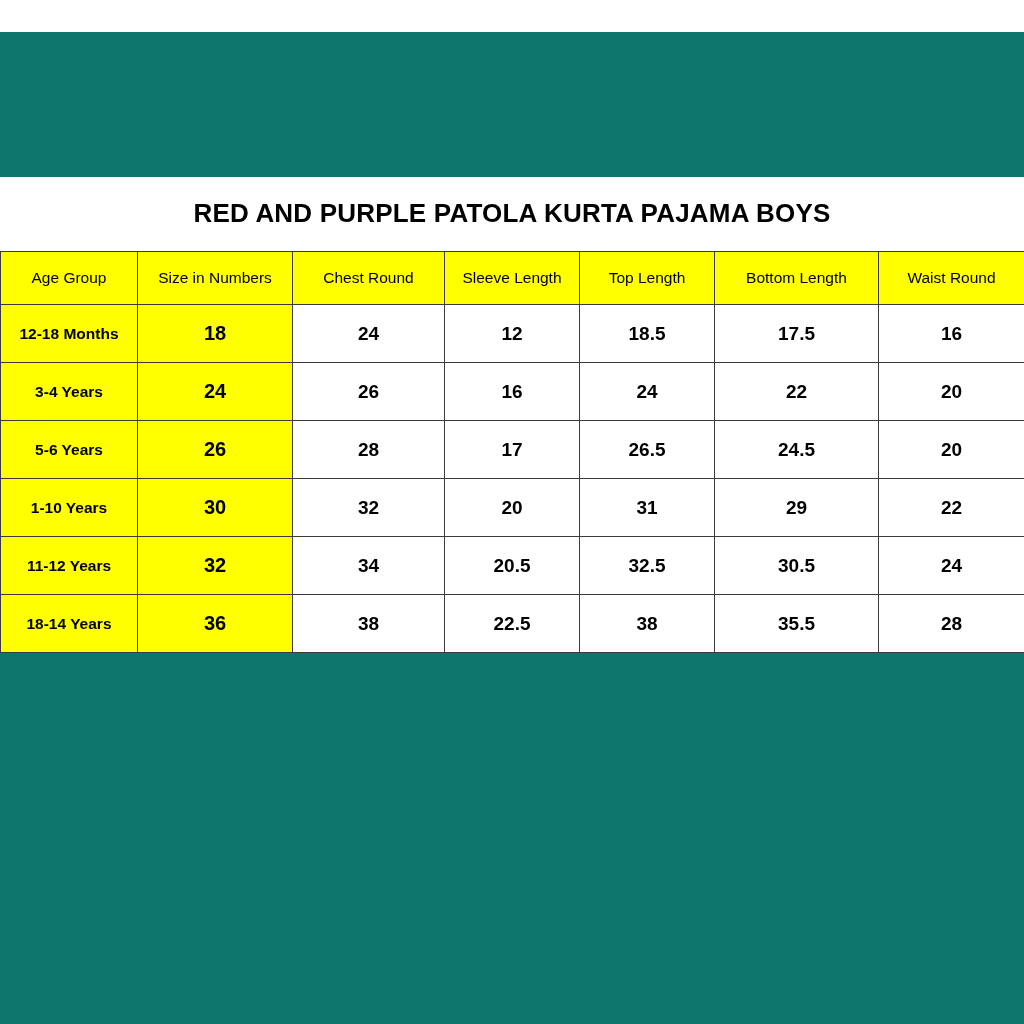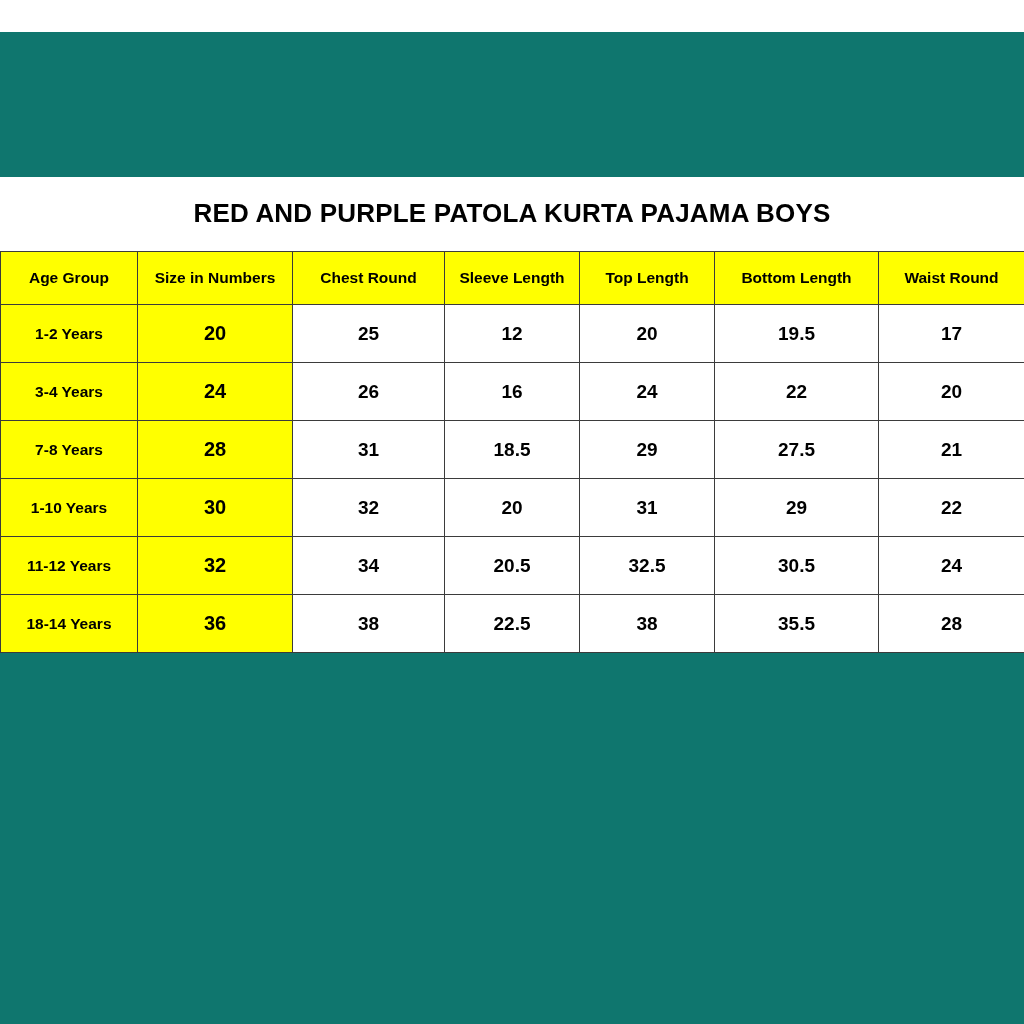--- a/index.html
+++ b/index.html
@@ -48,21 +48,21 @@
   table.size-table td {
     border: 1px solid #3b3b3b;
     padding: 0;
     text-align: center;
     vertical-align: middle;
   }
   thead th {
     background: #ffff00;
     height: 52px;
     font-size: 15.5px;
-    font-weight: bold;
+    font-weight: normal;
     color: #000000;
     white-space: nowrap;
   }
   tbody td {
     height: 57px;
     font-size: 19px;
     font-weight: bold;
     color: #000000;
     background: #ffffff;
   }
@@ -110,45 +110,45 @@
           <th>Size in Numbers</th>
           <th>Chest Round</th>
           <th>Sleeve Length</th>
           <th>Top Length</th>
           <th>Bottom Length</th>
           <th>Waist Round</th>
         </tr>
       </thead>
       <tbody>
         <tr>
-          <td class="age-col">1-2 Years</td>
-          <td class="size-col">20</td>
-          <td>25</td>
+          <td class="age-col">12-18 Months</td>
+          <td class="size-col">18</td>
+          <td>24</td>
           <td>12</td>
-          <td>20</td>
-          <td>19.5</td>
-          <td>17</td>
+          <td>18.5</td>
+          <td>17.5</td>
+          <td>16</td>
         </tr>
         <tr>
           <td class="age-col">3-4 Years</td>
           <td class="size-col">24</td>
           <td>26</td>
           <td>16</td>
           <td>24</td>
           <td>22</td>
           <td>20</td>
         </tr>
         <tr>
-          <td class="age-col">7-8 Years</td>
-          <td class="size-col">28</td>
-          <td>31</td>
-          <td>18.5</td>
-          <td>29</td>
-          <td>27.5</td>
-          <td>21</td>
+          <td class="age-col">5-6 Years</td>
+          <td class="size-col">26</td>
+          <td>28</td>
+          <td>17</td>
+          <td>26.5</td>
+          <td>24.5</td>
+          <td>20</td>
         </tr>
         <tr>
           <td class="age-col">1-10 Years</td>
           <td class="size-col">30</td>
           <td>32</td>
           <td>20</td>
           <td>31</td>
           <td>29</td>
           <td>22</td>
         </tr>

